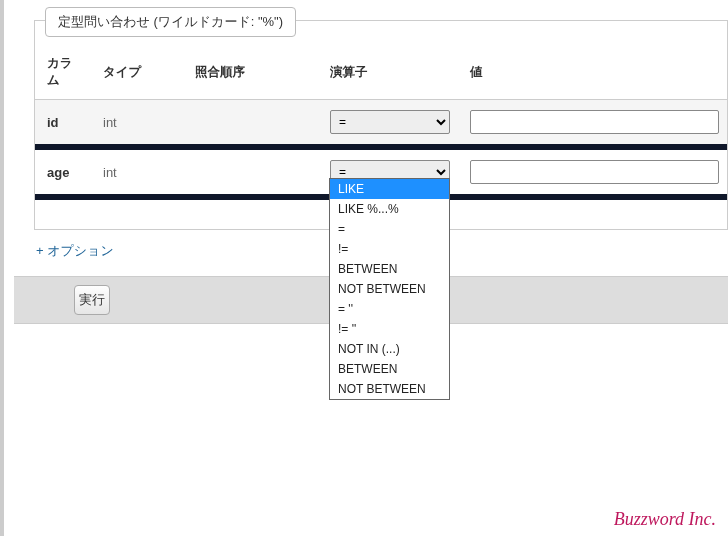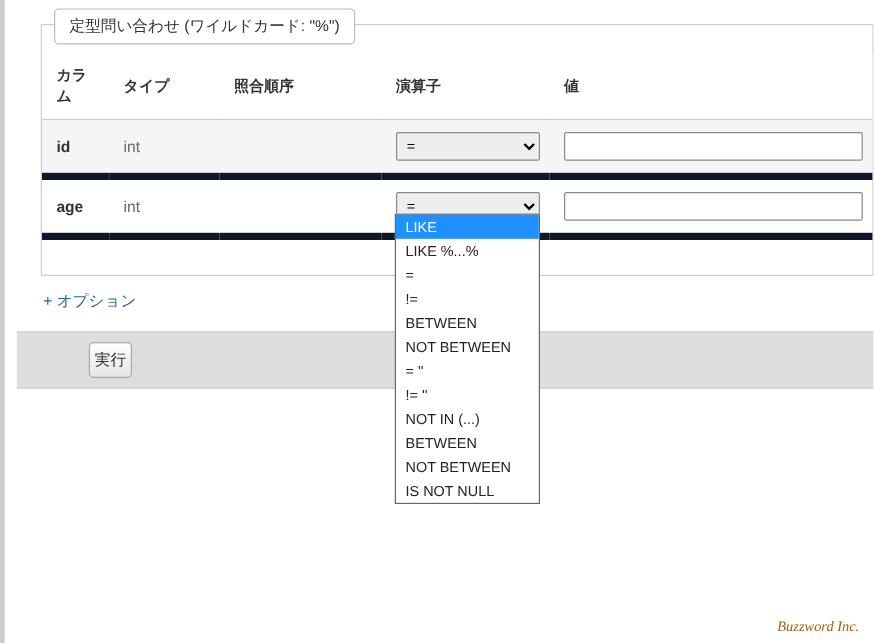--- a/index.html
+++ b/index.html
@@ -123,22 +123,22 @@
       cursor: pointer;
     }
     .dropdown-panel .opt.selected {
       background: #1e90ff;
       color: #fff;
     }
     .brand {
       position: absolute;
       right: 12px;
       bottom: 6px;
-      color: #a16207;
-      font-size: 12px;
+      color: #be185d;
+      font-size: 18px;
       font-style: italic;
       font-family: Georgia, serif;
     }
   </style>
 </head>
 <body>
 
 <div class="outer">
   <div class="query-box">
     <div class="query-title">定型問い合わせ (ワイルドカード: "%")</div>
@@ -183,16 +183,15 @@
     <div class="opt">LIKE %...%</div>
     <div class="opt">=</div>
     <div class="opt">!=</div>
     <div class="opt">BETWEEN</div>
     <div class="opt">NOT BETWEEN</div>
     <div class="opt">= ''</div>
     <div class="opt">!= ''</div>
     <div class="opt">NOT IN (...)</div>
     <div class="opt">BETWEEN</div>
     <div class="opt">NOT BETWEEN</div>
-    <div class="opt">IS NOT NULL</div>
   </div>
 
 <div class="brand">Buzzword Inc.</div>
 
 </body></html>

